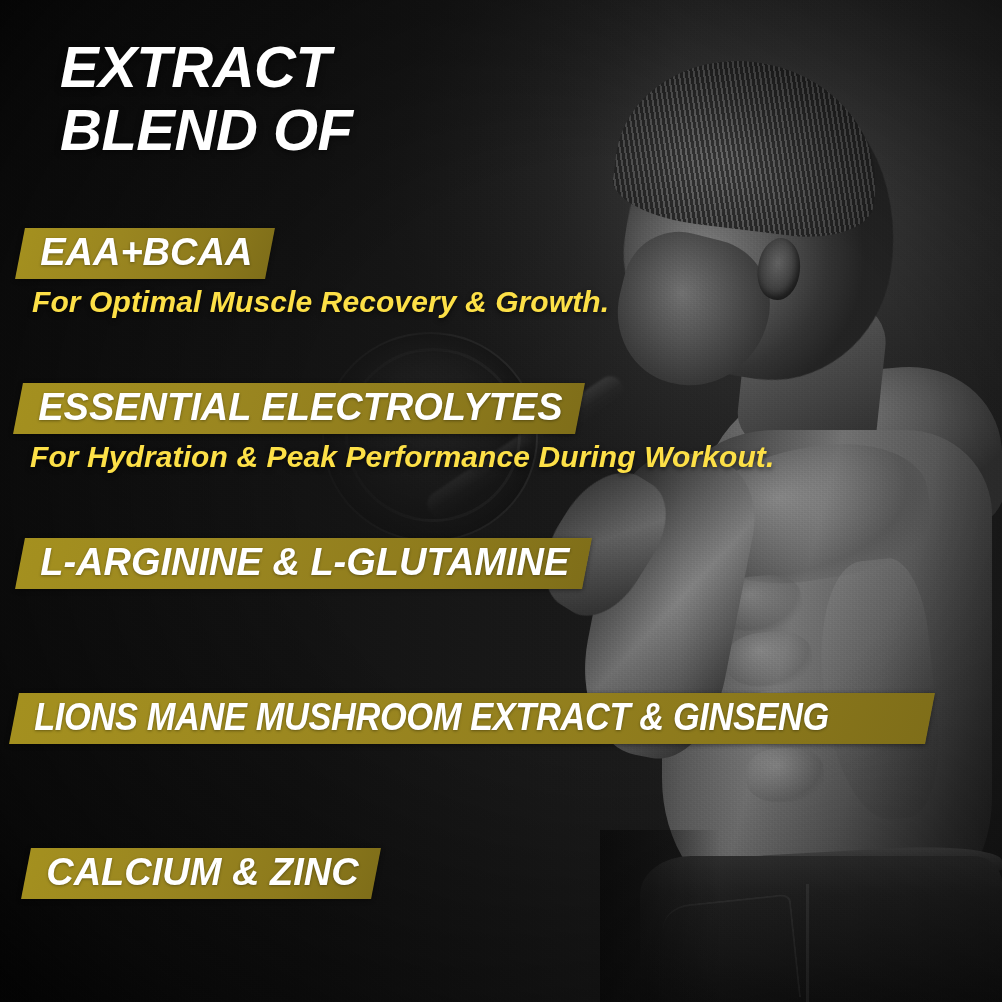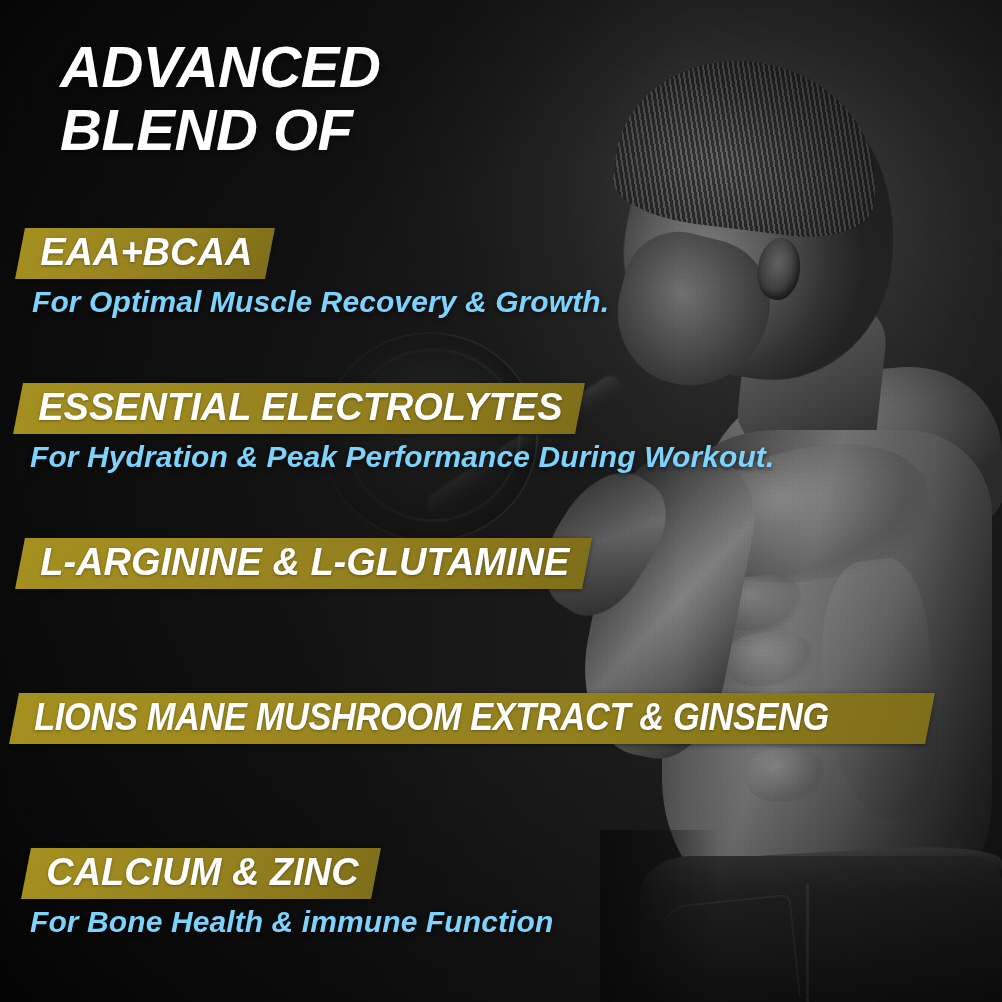--- a/index.html
+++ b/index.html
@@ -282,21 +282,21 @@
   
   .badge.wide .badge-text {
     font-size: 38px;
     transform: skewX(11deg) scaleX(.905);
     transform-origin: left center;
     letter-spacing: -0.4px;
   }
 
   .subtitle {
     display: block;
-    color: #7dd3fc;
+    color: #fde047;
     font-size: 30px;
     font-weight: bold;
     font-style: italic;
     line-height: 1.1;
     letter-spacing: 0.1px;
     text-shadow: 0 2px 5px rgba(0,0,0,.6);
     white-space: nowrap;
   }
 </style>
 </head>
@@ -329,21 +329,21 @@
     <div class="pocket"></div>
     <div class="seam"></div>
     <div class="hip-shadow"></div>
     <div class="grade"></div>
     <div class="vignette"></div>
     <div class="grain"></div>
   </div>
 
   <div class="content">
 
-    <div class="headline">ADVANCED
+    <div class="headline">EXTRACT
 BLEND OF</div>
 
     <div class="blend-list" id="blend-list">
         <div class="blend-item">
           <div class="badge" style="position: absolute; left: 20px; top: 0px;">
             <span class="badge-text">EAA+BCAA</span>
           </div>
           <span class="subtitle" style="position: absolute; left: 32px; top: 57px;">For Optimal Muscle Recovery &amp; Growth.</span>
         </div>
         <div class="blend-item">
@@ -359,18 +359,17 @@
         </div>
         <div class="blend-item">
           <div class="badge wide" style="position: absolute; left: 14px; top: 0px;">
             <span class="badge-text">LIONS MANE MUSHROOM EXTRACT &amp; GINSENG</span>
           </div>
         </div>
         <div class="blend-item">
           <div class="badge" style="position: absolute; left: 26px; top: 0px;">
             <span class="badge-text">CALCIUM &amp; ZINC</span>
           </div>
-          <span class="subtitle" style="position: absolute; left: 30px; top: 57px;">For Bone Health &amp; immune Function</span>
         </div>
       </div>
 
   </div>
 </div>
 
 </body></html>

